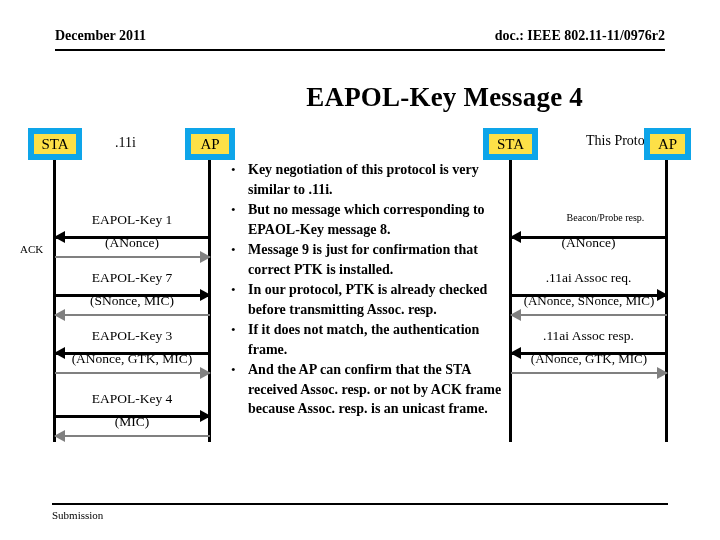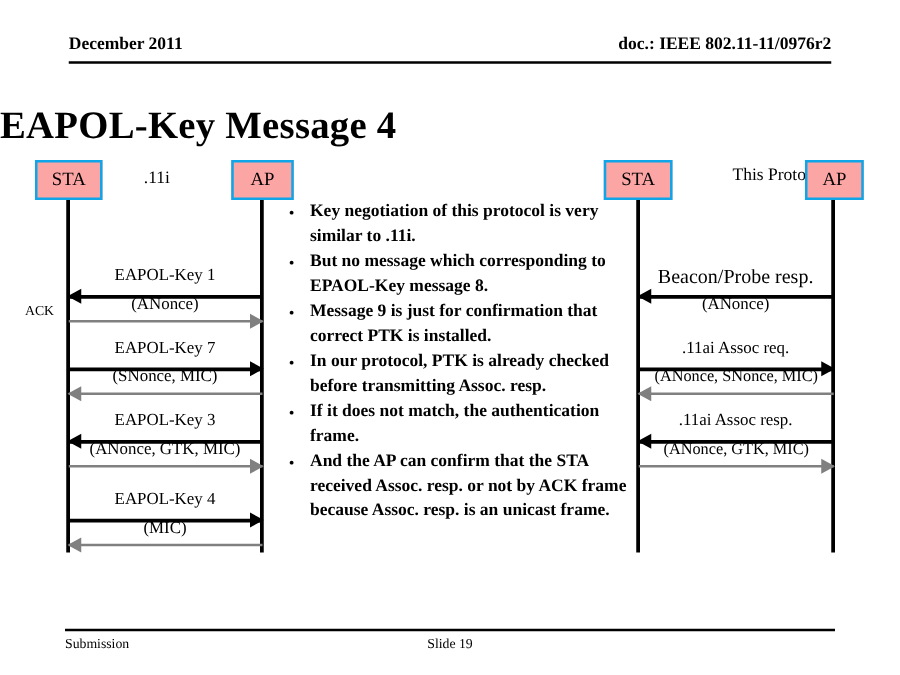--- a/index.html
+++ b/index.html
@@ -48,31 +48,31 @@
     top: 21px;
     border-top: 2px solid #000;
   }
 
   
   #page-title {
     position: absolute;
     left: 0;
     top: 82px;
     width: 583px;
-    text-align: left;
-    font-size: 31px;
+    text-align: right;
+    font-size: 27px;
     font-weight: bold;
     letter-spacing: 0.2px;
   }
 
   
   .node-box {
     position: absolute;
-    background: #fca5a5;
-    border: 2px solid #0ea5e9;
+    background: #fde047;
+    border: 6px solid #0ea5e9;
     box-sizing: border-box;
     text-align: center;
     font-size: 15px;
     line-height: 1;
     display: flex;
     align-items: center;
     justify-content: center;
   }
   .lifeline {
     position: absolute;
@@ -298,21 +298,21 @@
 
   <div class="node-box" style="left:483px; top:128px; width:55px; height:32px;">STA</div>
 
   <div class="side-label" style="left:541px; top:133px;margin-left:45px;">This Protocol</div>
 
   <div class="node-box" style="left:644px; top:128px; width:47px; height:32px;">AP</div>
 
   <div class="lifeline" style="left:509px; top:160px; height:282px;"></div>
   <div class="lifeline" style="left:665px; top:160px; height:282px;"></div>
 
-  <div class="msg-label" style="left:511px; top:213px; width:155px; font-size:16px;">Beacon/Probe resp.</div>
+  <div class="msg-label" style="left:528px; top:213px; width:155px; font-size:10px;">Beacon/Probe resp.</div>
   <div class="arrow left" style="left:511px; top:231px; width:156px;">
     <div class="shaft"></div>
     <div class="head"></div>
   </div>
   <div class="msg-label" style="left:511px; top:236px; width:155px;">(ANonce)</div>
 
   <div class="msg-label" style="left:511px; top:271px; width:155px;">.11ai Assoc req.</div>
   <div class="arrow right" style="left:511px; top:289px; width:156px;">
     <div class="shaft"></div>
     <div class="head"></div>
@@ -331,14 +331,13 @@
   <div class="msg-label" style="left:505px; top:352px; width:168px; font-size:13px;">(ANonce, GTK, MIC)</div>
   <div class="arrow gray right" style="left:511px; top:367px; width:156px;">
     <div class="shaft"></div>
     <div class="head"></div>
   </div>
 </div>
 
 <div id="slide-footer">
   <div class="ftr-rule"></div>
   <div class="ftr-left">Submission</div>
-  <div class="ftr-center">Slide 19</div>
 </div>
 
 </body></html>

